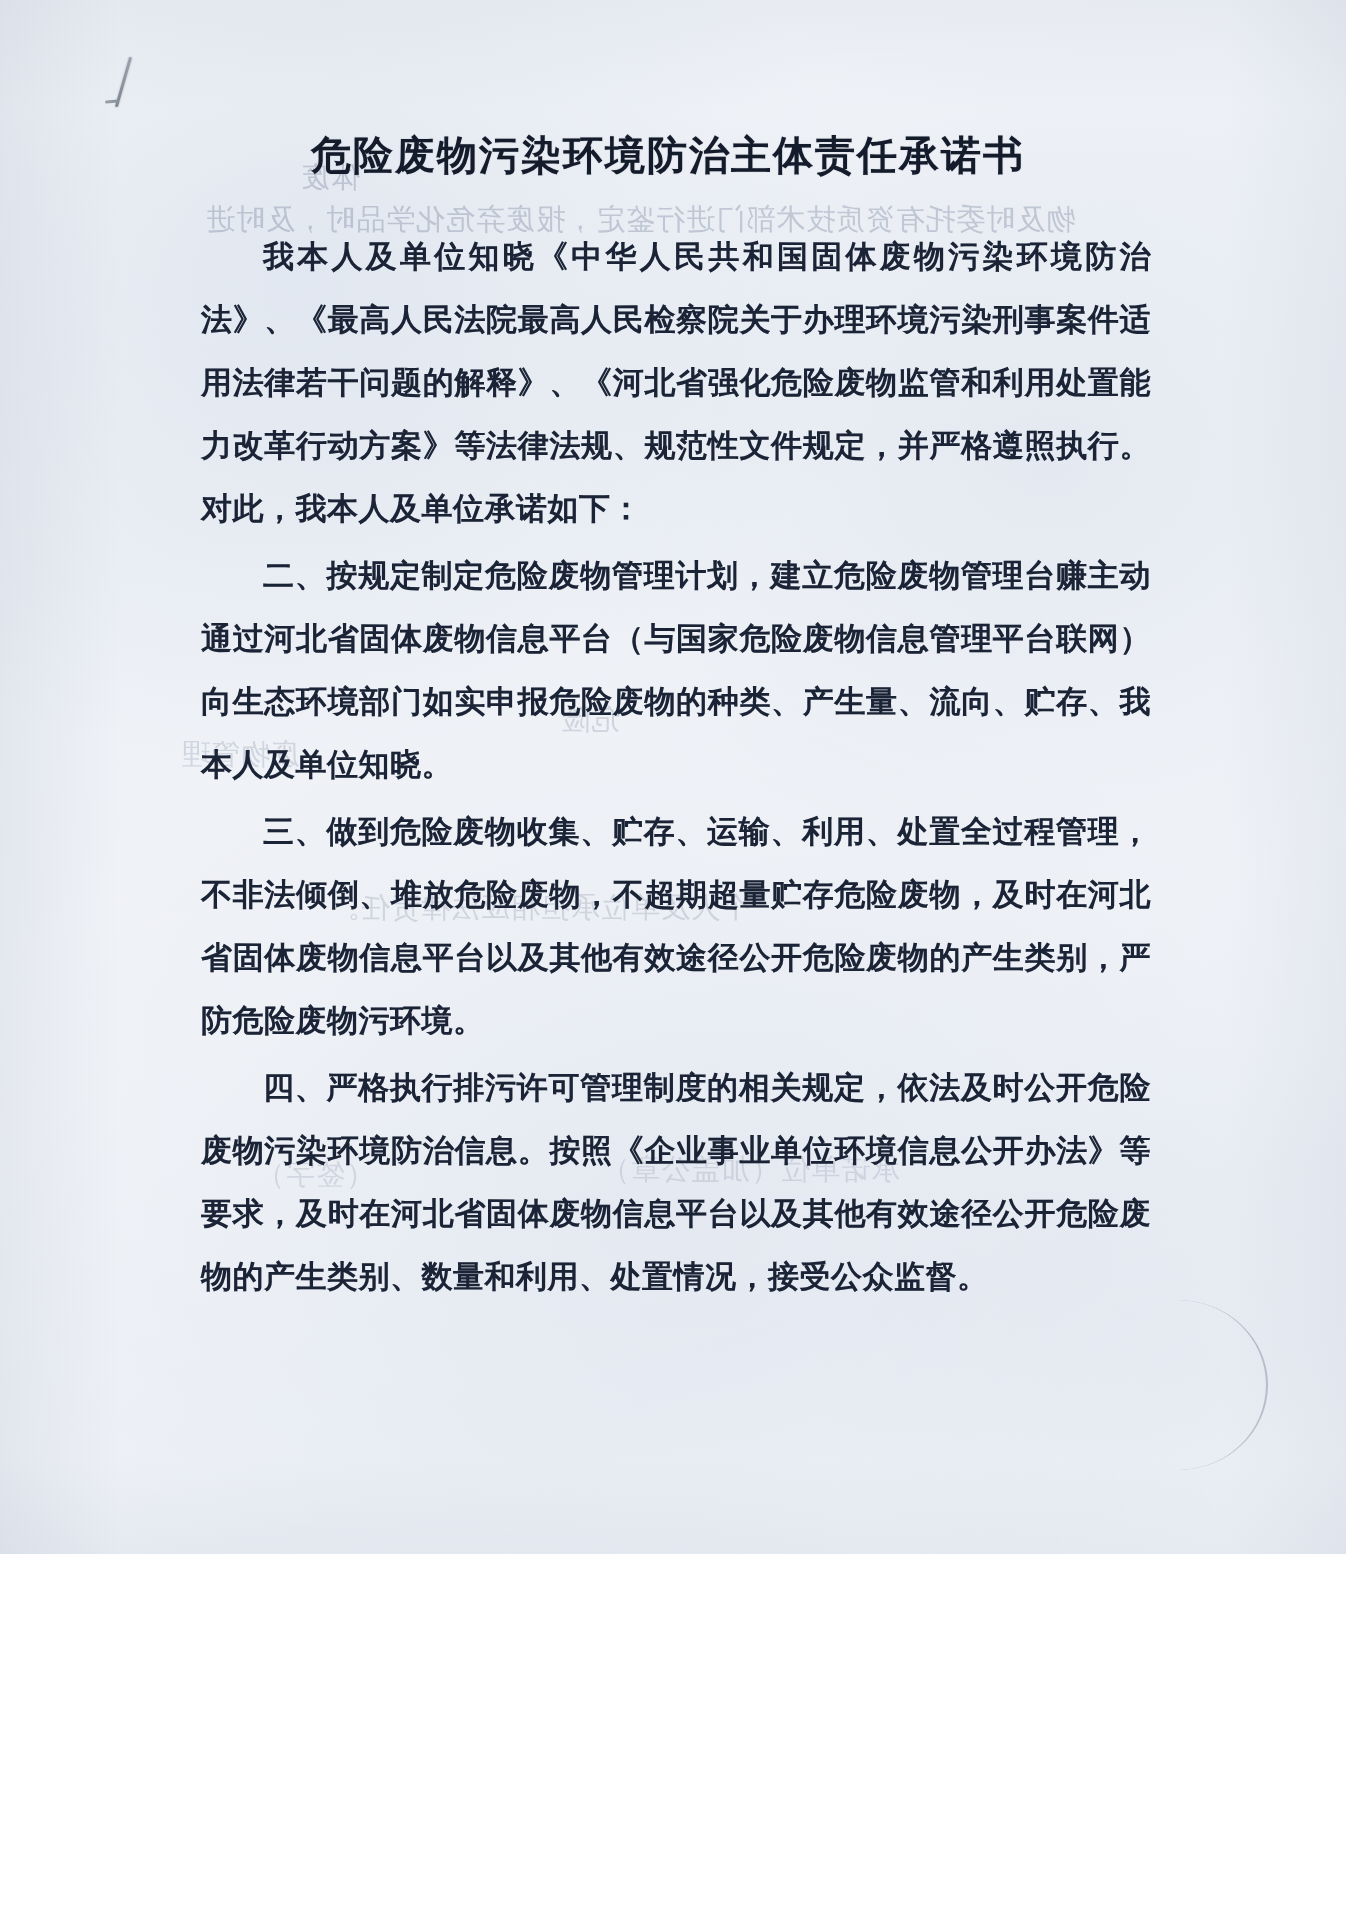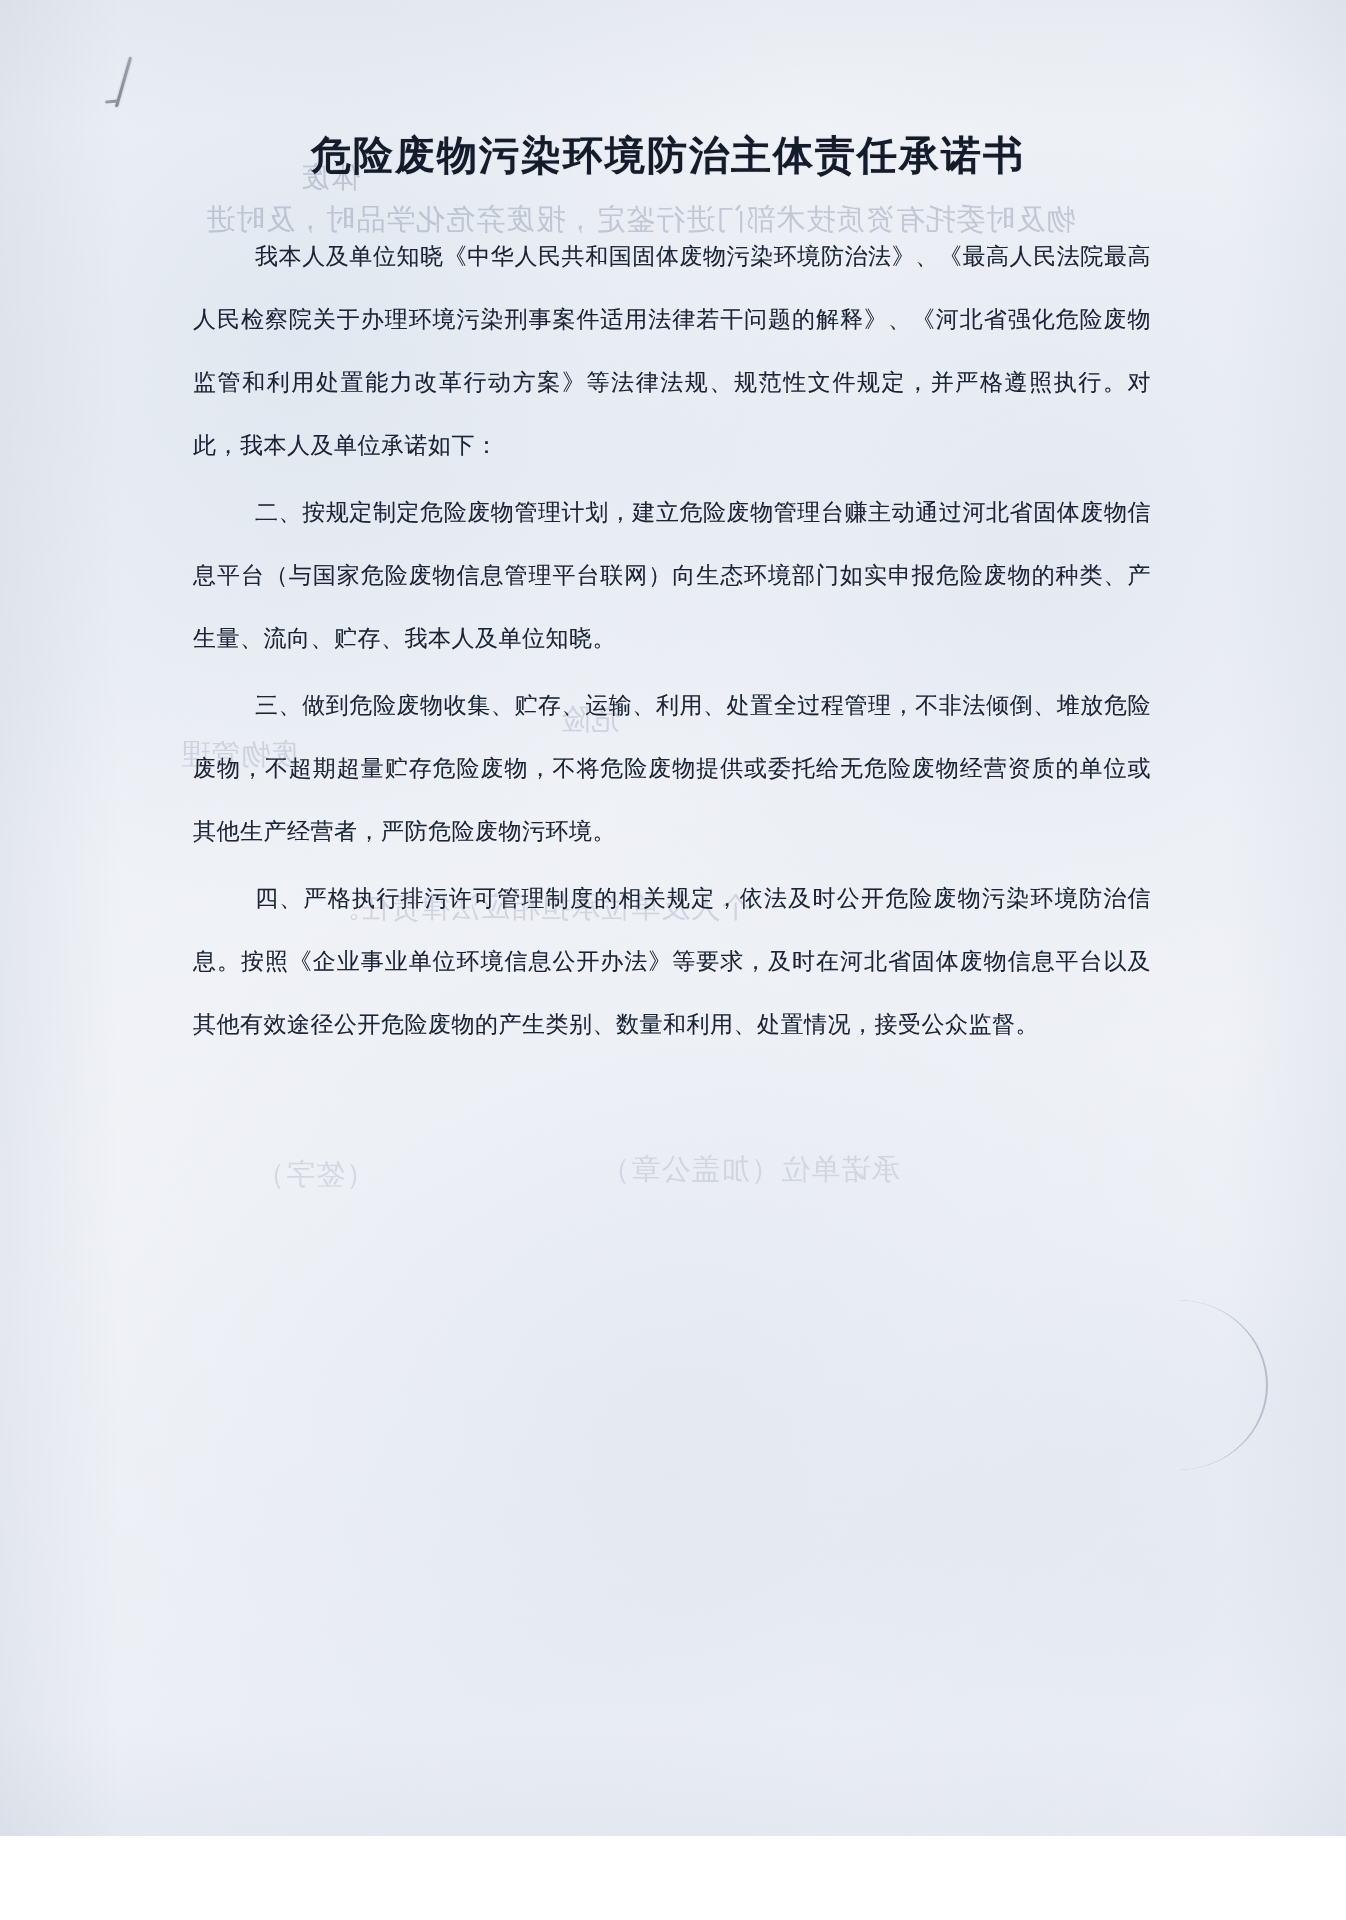--- a/index.html
+++ b/index.html
@@ -11,21 +11,21 @@
     width: 1346px;
     height: 1920px;
     overflow: hidden;
     font-family: "DejaVu Serif", "Liberation Serif", serif;
   }
 
   
   .page {
     position: relative;
     width: 1346px;
-    height: 1836px;
+    height: 1554px;
     background:
       radial-gradient(ellipse 60% 45% at 22% 18%, rgba(190,205,225,0.30), rgba(190,205,225,0) 70%),
       radial-gradient(ellipse 55% 40% at 78% 30%, rgba(196,208,226,0.26), rgba(196,208,226,0) 70%),
       radial-gradient(ellipse 70% 50% at 50% 78%, rgba(198,210,228,0.24), rgba(198,210,228,0) 72%),
       radial-gradient(ellipse 40% 30% at 88% 88%, rgba(205,215,230,0.22), rgba(205,215,230,0) 70%),
       linear-gradient(160deg, #f3f5f8 0%, #eef1f6 30%, #f1f3f7 55%, #eceff5 80%, #f2f4f8 100%);
     overflow: hidden;
   }
   .page::after {
     
@@ -112,29 +112,30 @@
     font-weight: 700;
     letter-spacing: 2px;
     color: #141b2b;
     font-family: "DejaVu Serif", "Liberation Serif", serif;
     text-shadow: 0 0 1px rgba(20,27,43,0.35);
   }
   .body {
     margin-top: 42px;
   }
   .para {
-    font-size: 23px;
+    font-size: 31px;
     line-height: 63px;
     color: #1b2436;
     text-align: justify;
     text-justify: inter-ideograph;
     text-indent: 62px;
-    margin: 0 0 4px 8px;
+    margin: 0 0 4px 16px;
     letter-spacing: 0.5px;
     text-shadow: 0 0 0.6px rgba(27,36,54,0.3);
+    font-weight: bold;
   }
   .para.tight { margin-bottom: 0; }
 </style>
 </head>
 <body>
 
 <div class="page">
 
   <div class="staple">
     <i class="s1"></i>
@@ -150,17 +151,17 @@
   <div class="ghost g7">承诺单位（加盖公章）</div>
 
   <div class="pen-arc"></div>
 
   <div class="doc">
     <h1 class="title">危险废物污染环境防治主体责任承诺书</h1>
 
     <div class="body">
       <p class="para">我本人及单位知晓《中华人民共和国固体废物污染环境防治法》、《最高人民法院最高人民检察院关于办理环境污染刑事案件适用法律若干问题的解释》、《河北省强化危险废物监管和利用处置能力改革行动方案》等法律法规、规范性文件规定，并严格遵照执行。对此，我本人及单位承诺如下：</p>
       <p class="para">二、按规定制定危险废物管理计划，建立危险废物管理台赚主动通过河北省固体废物信息平台（与国家危险废物信息管理平台联网）向生态环境部门如实申报危险废物的种类、产生量、流向、贮存、我本人及单位知晓。</p>
-      <p class="para">三、做到危险废物收集、贮存、运输、利用、处置全过程管理，不非法倾倒、堆放危险废物，不超期超量贮存危险废物，不将危险废物提供或委托给无危险废物经营资质的单位或其他生产经营者，严防危险废物污环境。</p>
+      <p class="para">三、做到危险废物收集、贮存、运输、利用、处置全过程管理，不非法倾倒、堆放危险废物，不超期超量贮存危险废物，及时在河北省固体废物信息平台以及其他有效途径公开危险废物的产生类别，严防危险废物污环境。</p>
       <p class="para tight">四、严格执行排污许可管理制度的相关规定，依法及时公开危险废物污染环境防治信息。按照《企业事业单位环境信息公开办法》等要求，及时在河北省固体废物信息平台以及其他有效途径公开危险废物的产生类别、数量和利用、处置情况，接受公众监督。</p>
     </div>
   </div>
 </div>
 
 </body></html>

